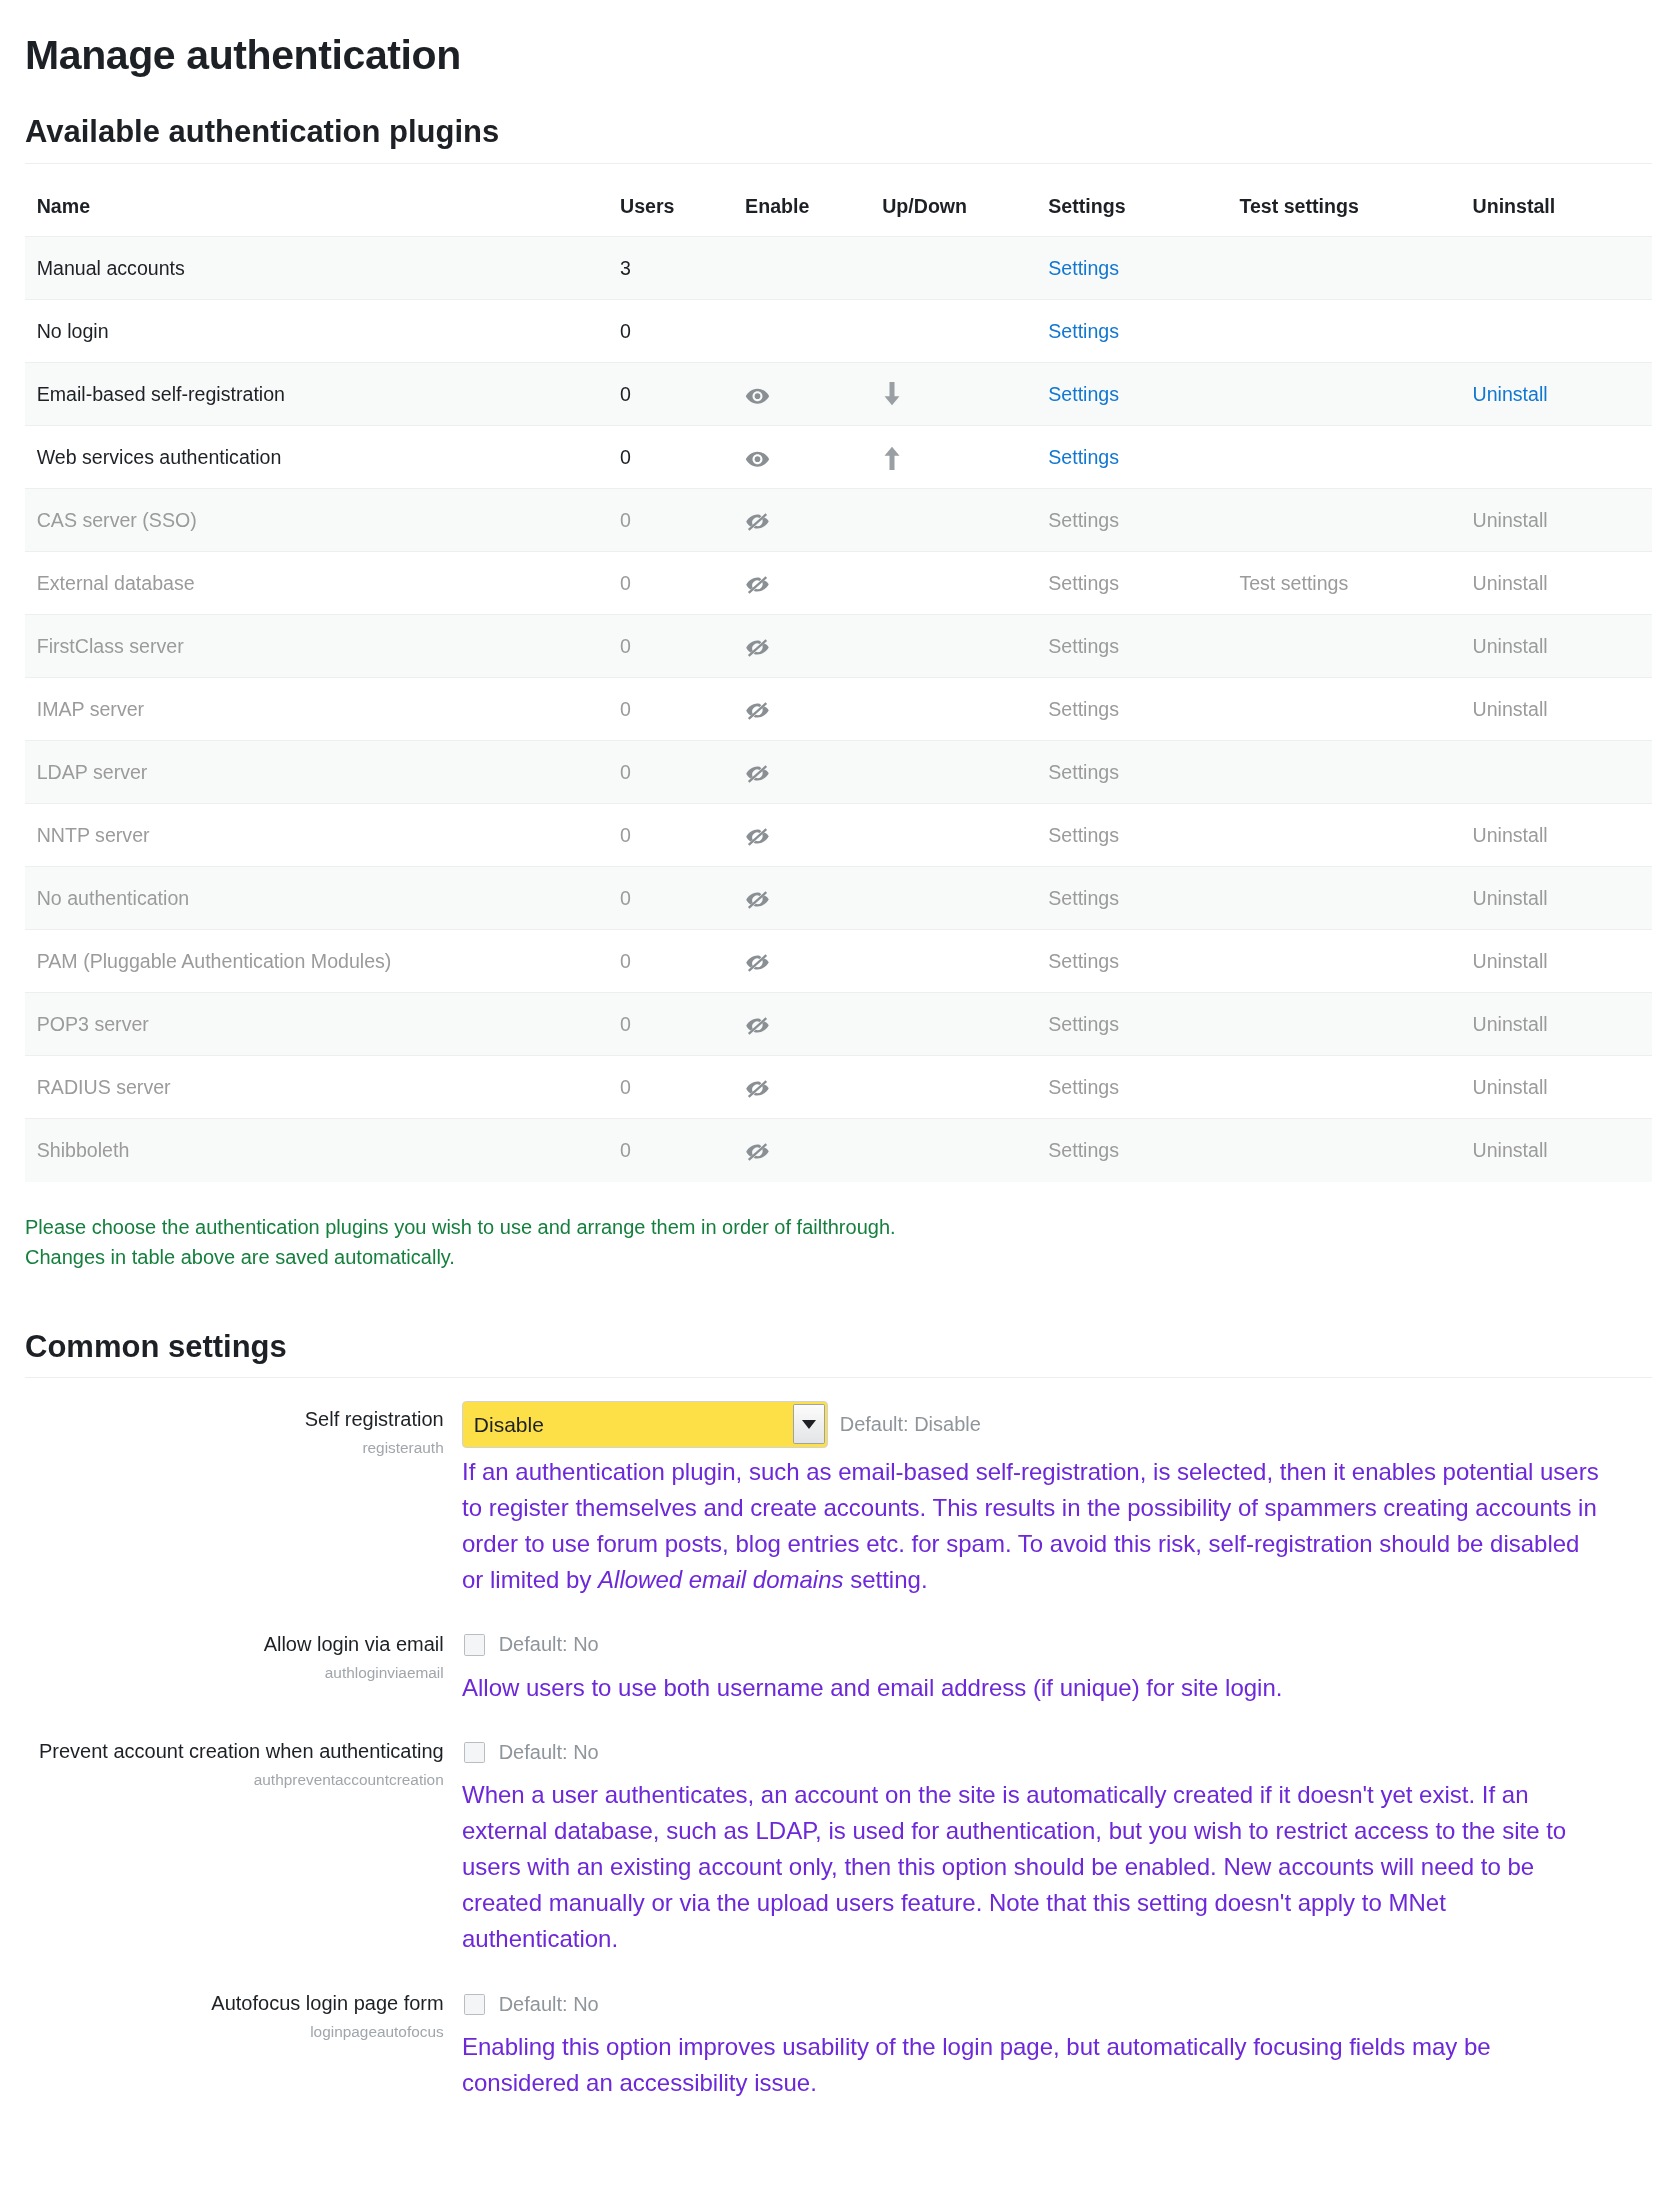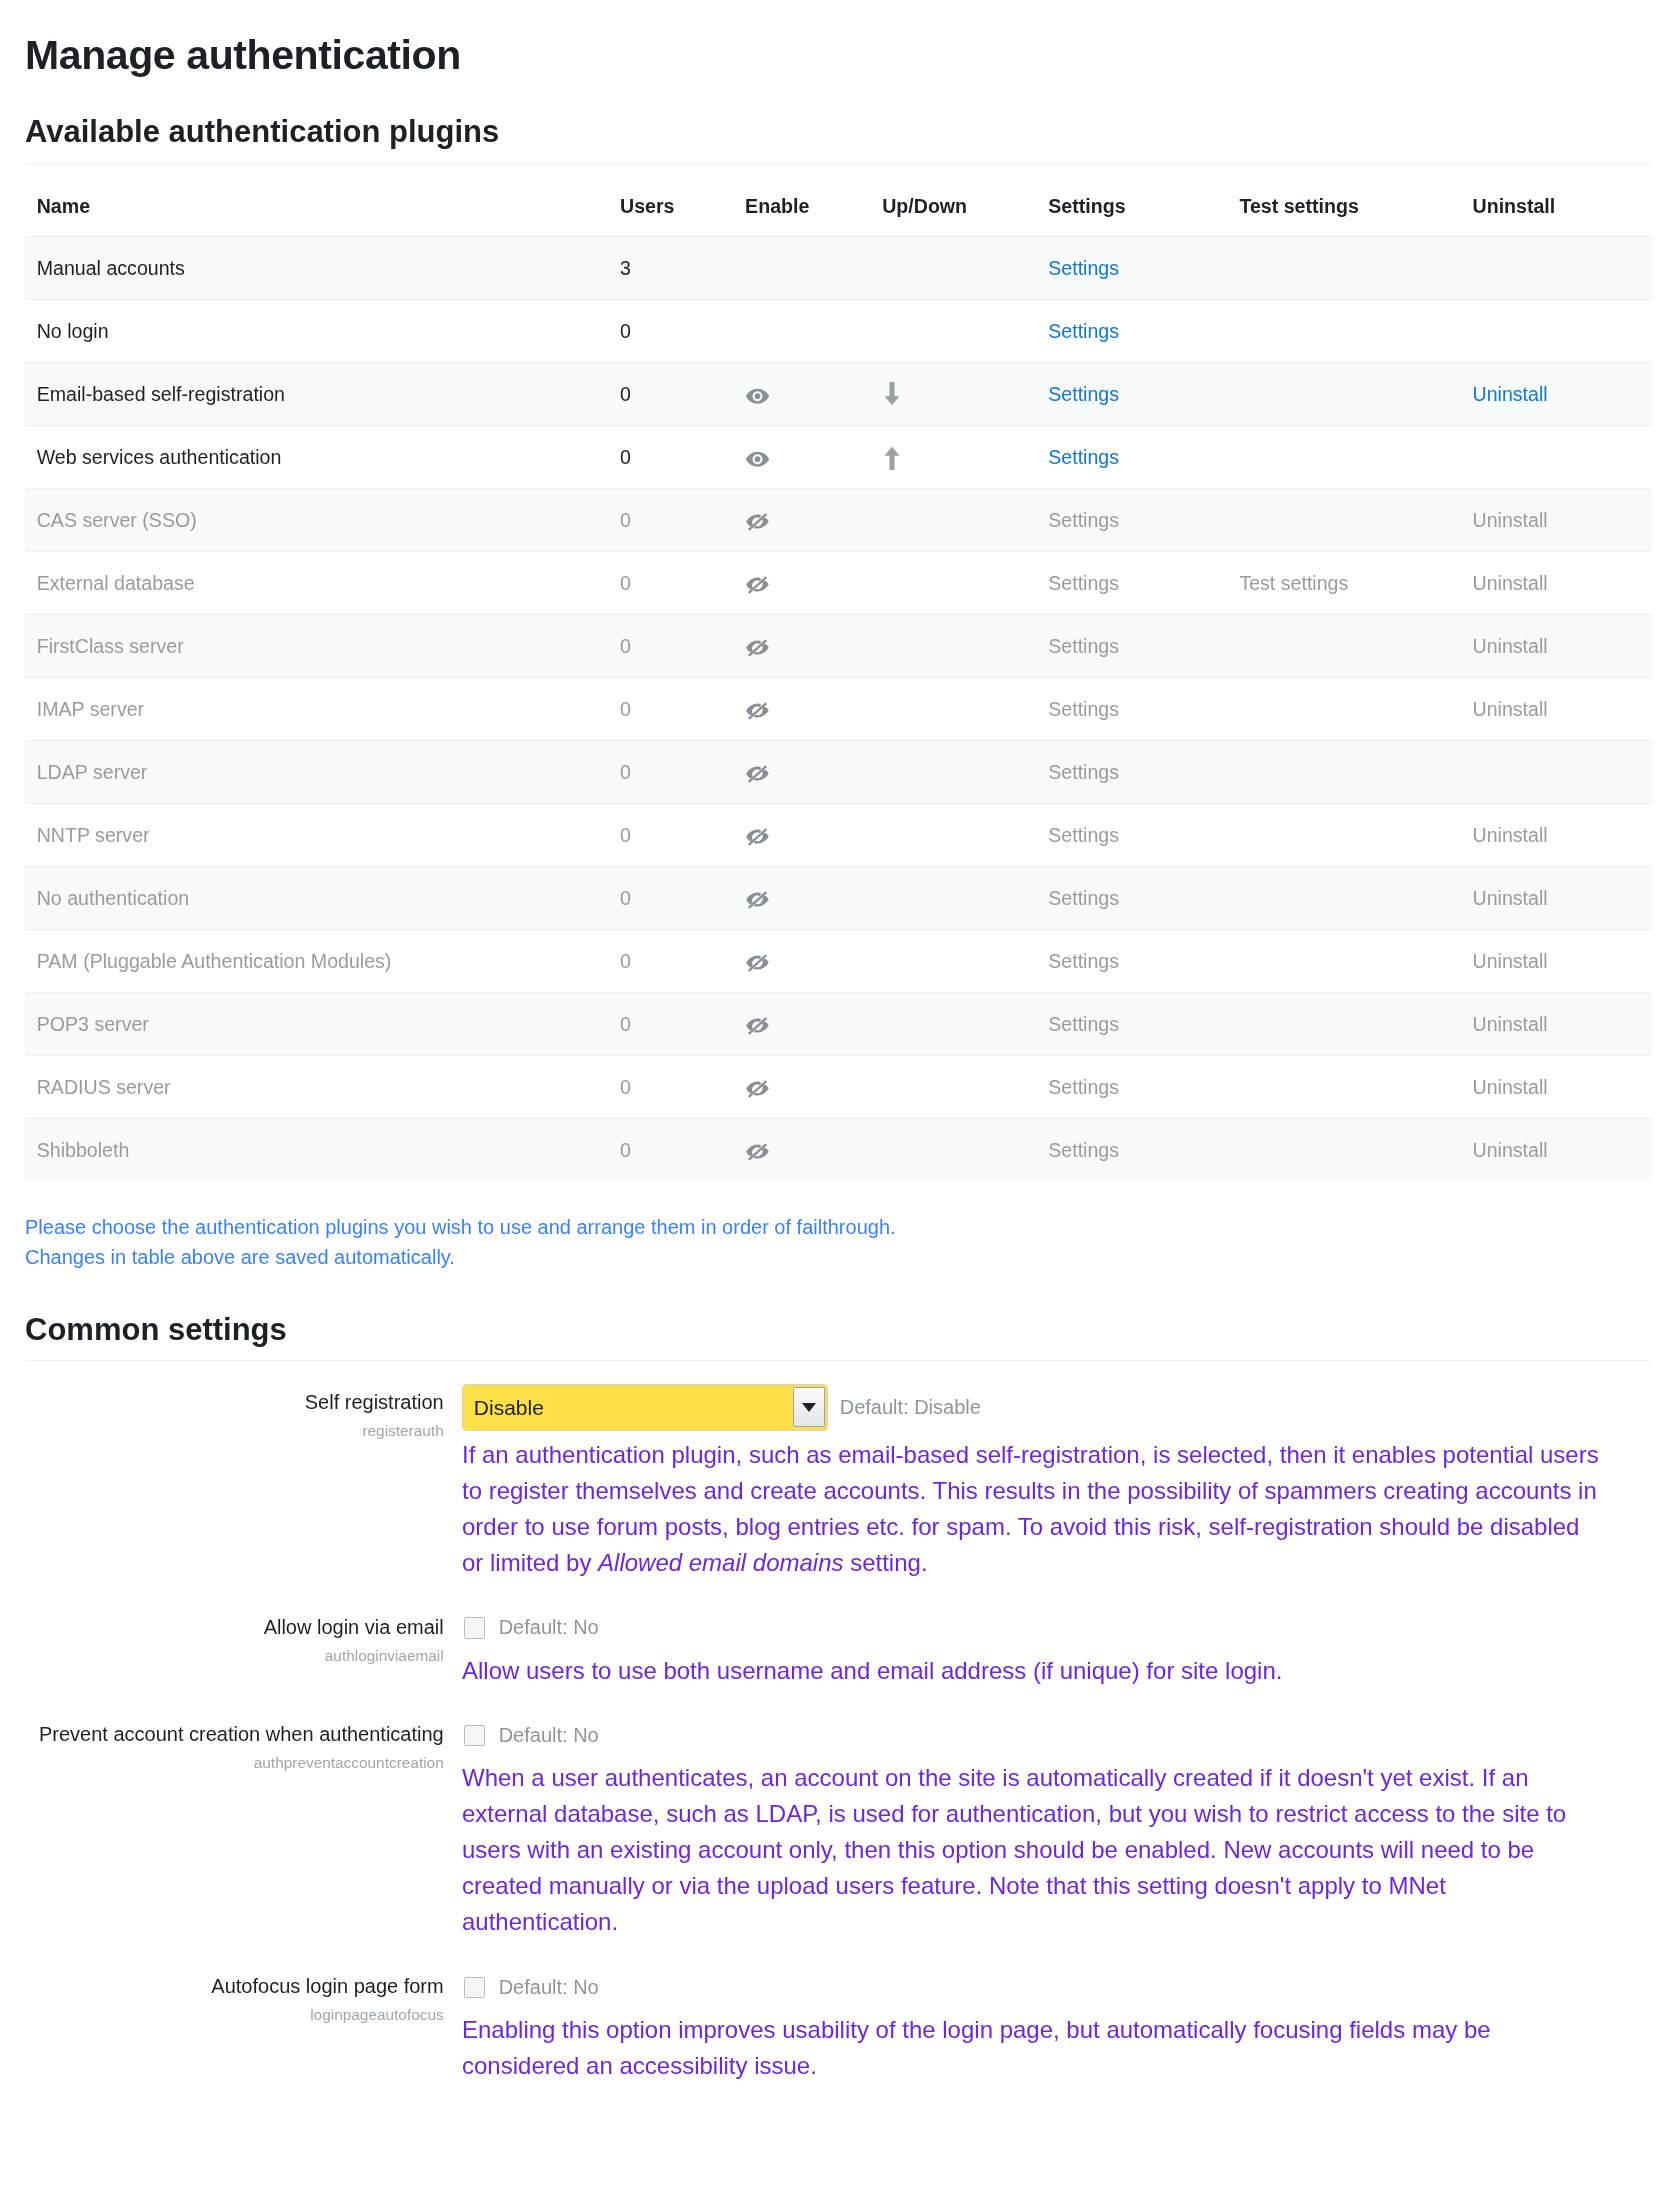--- a/index.html
+++ b/index.html
@@ -86,26 +86,26 @@
   tr.disabled td a.link { color: #9b9b9b; cursor: default; }
 
   .icon { display: inline-block; vertical-align: middle; line-height: 0; }
   .icon svg { display: block; }
 
   
   .notes {
     margin: 30px 0 0 0;
     font-size: 20px;
     line-height: 1.52;
-    color: #3b82f6;
+    color: #15803d;
   }
   .notes p { margin: 0; }
 
   
-  .common-wrap { margin-top: 40px; }
+  .common-wrap { margin-top: 57px; }
 
   .setting-row {
     display: flex;
     align-items: flex-start;
     margin-bottom: 28px;
   }
   .setting-label-col {
     width: 437px;
     flex: 0 0 437px;
     text-align: right;

